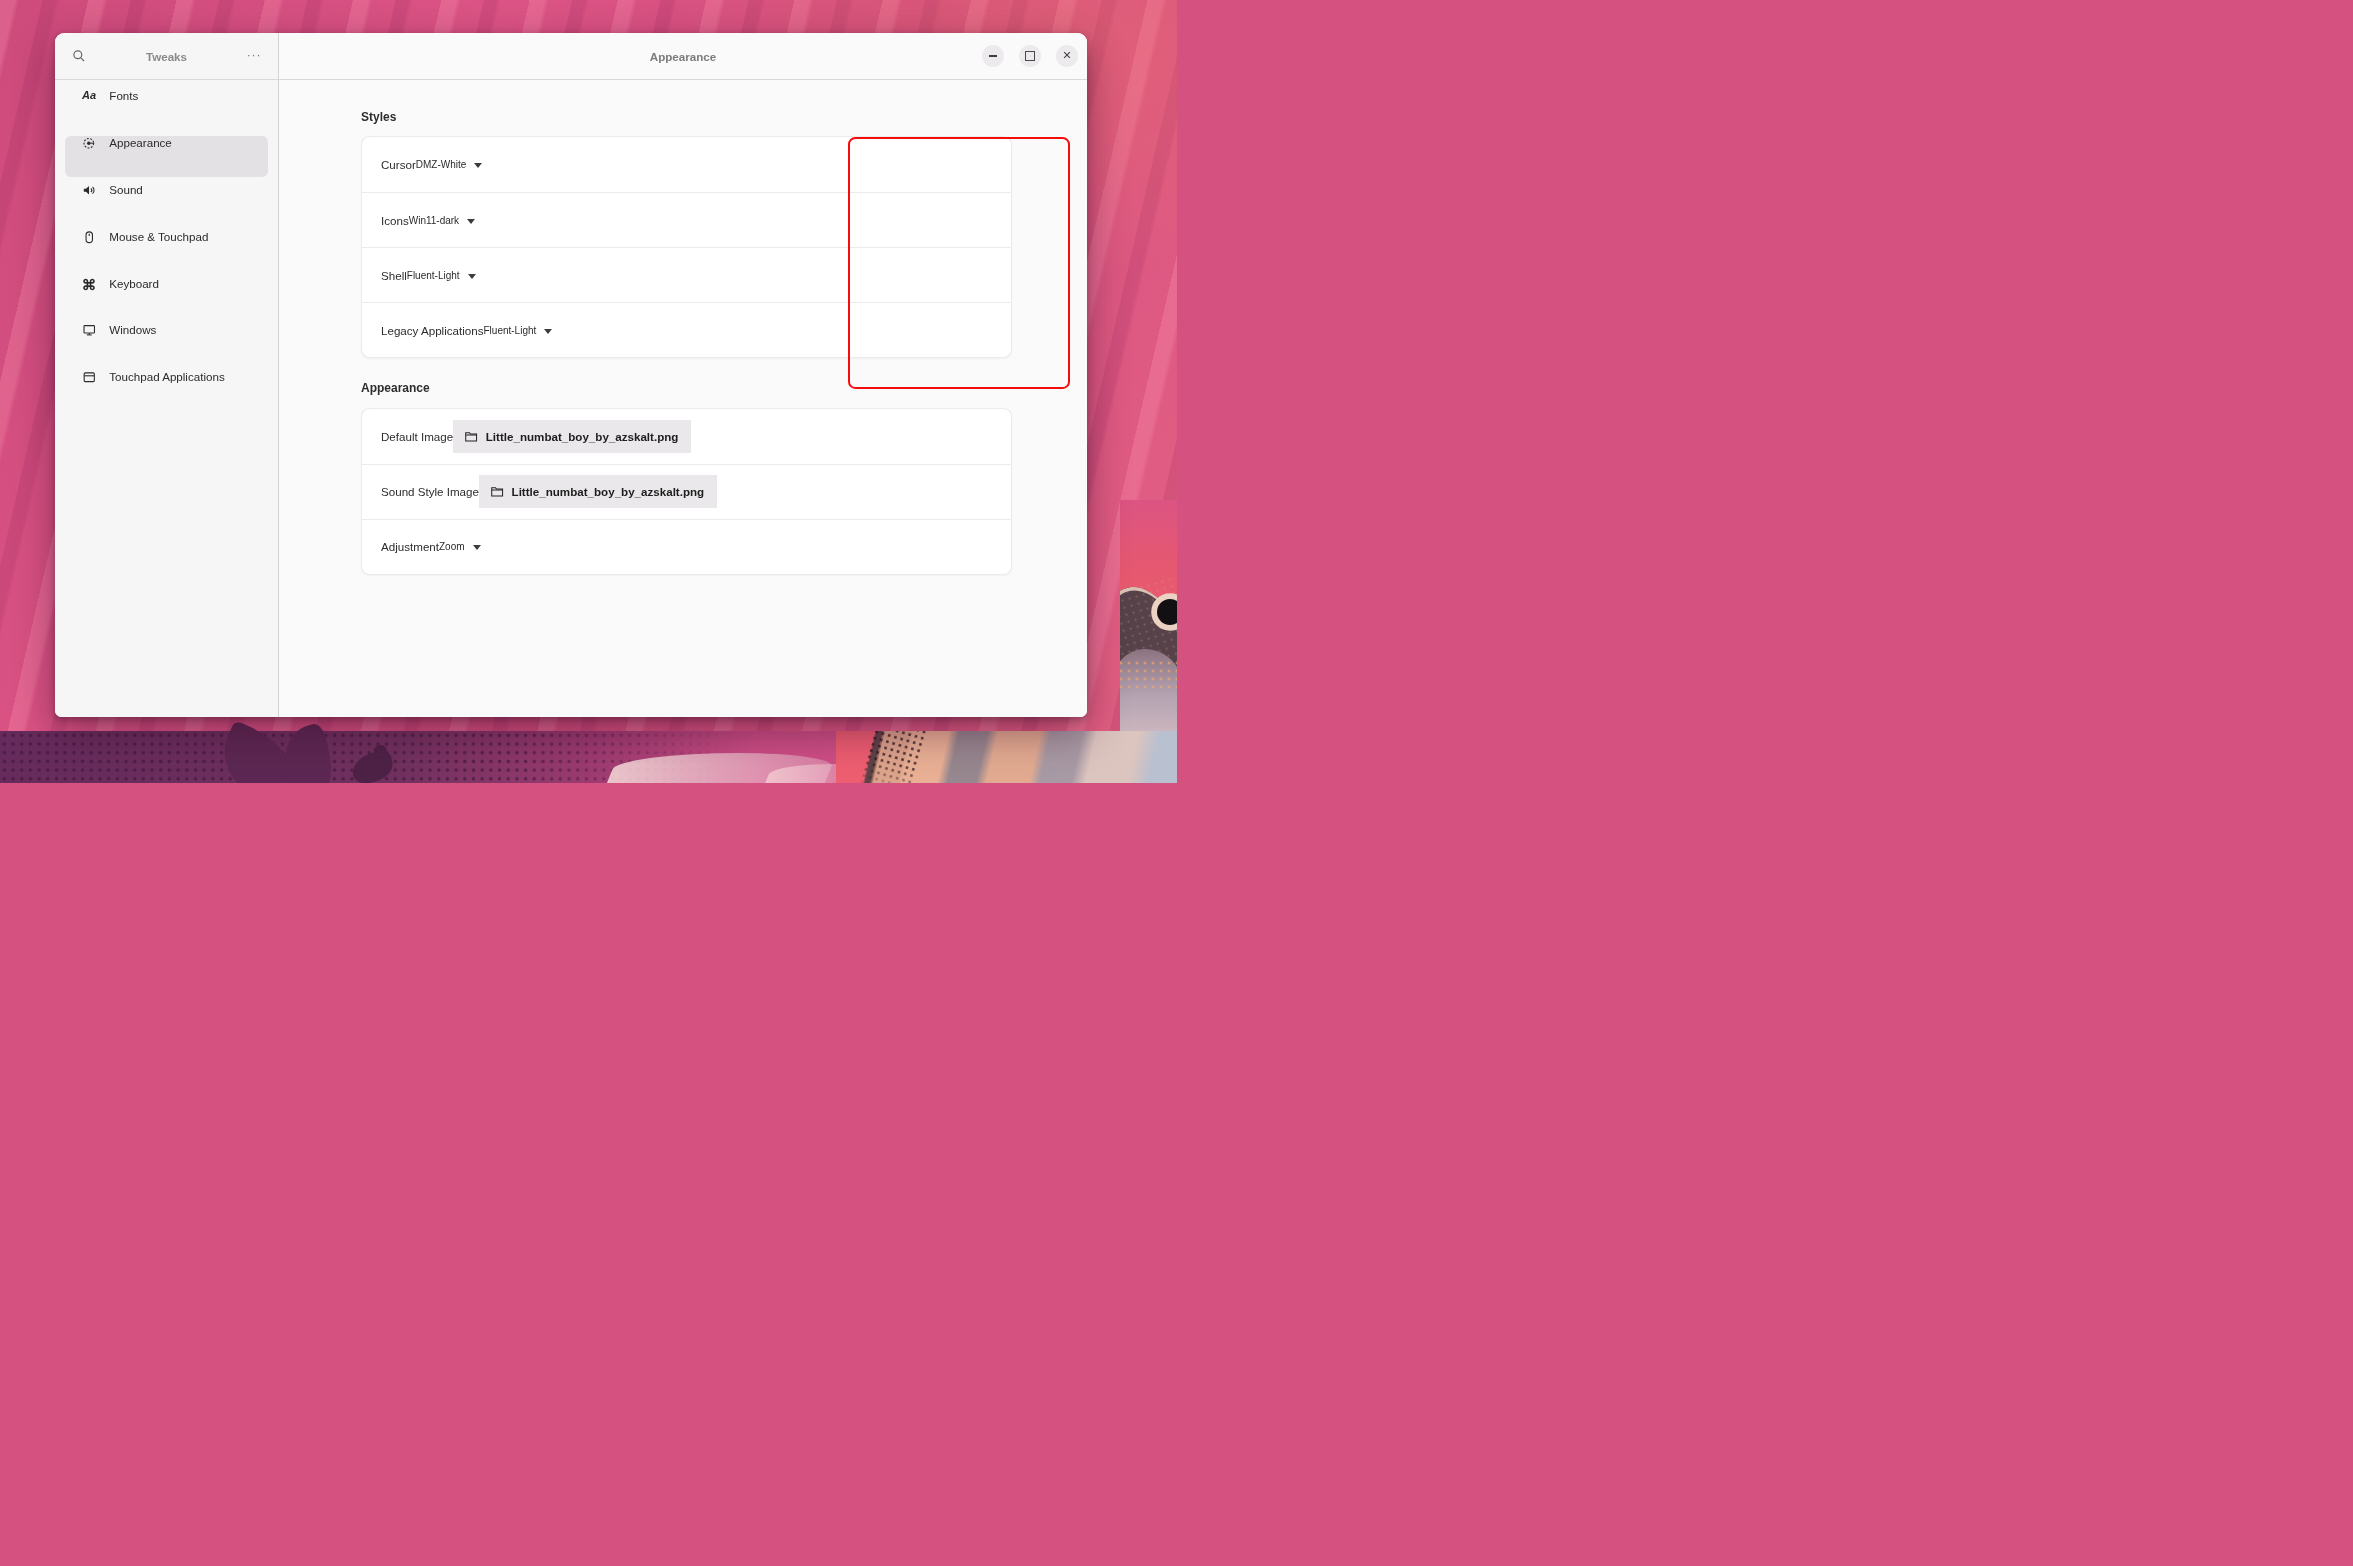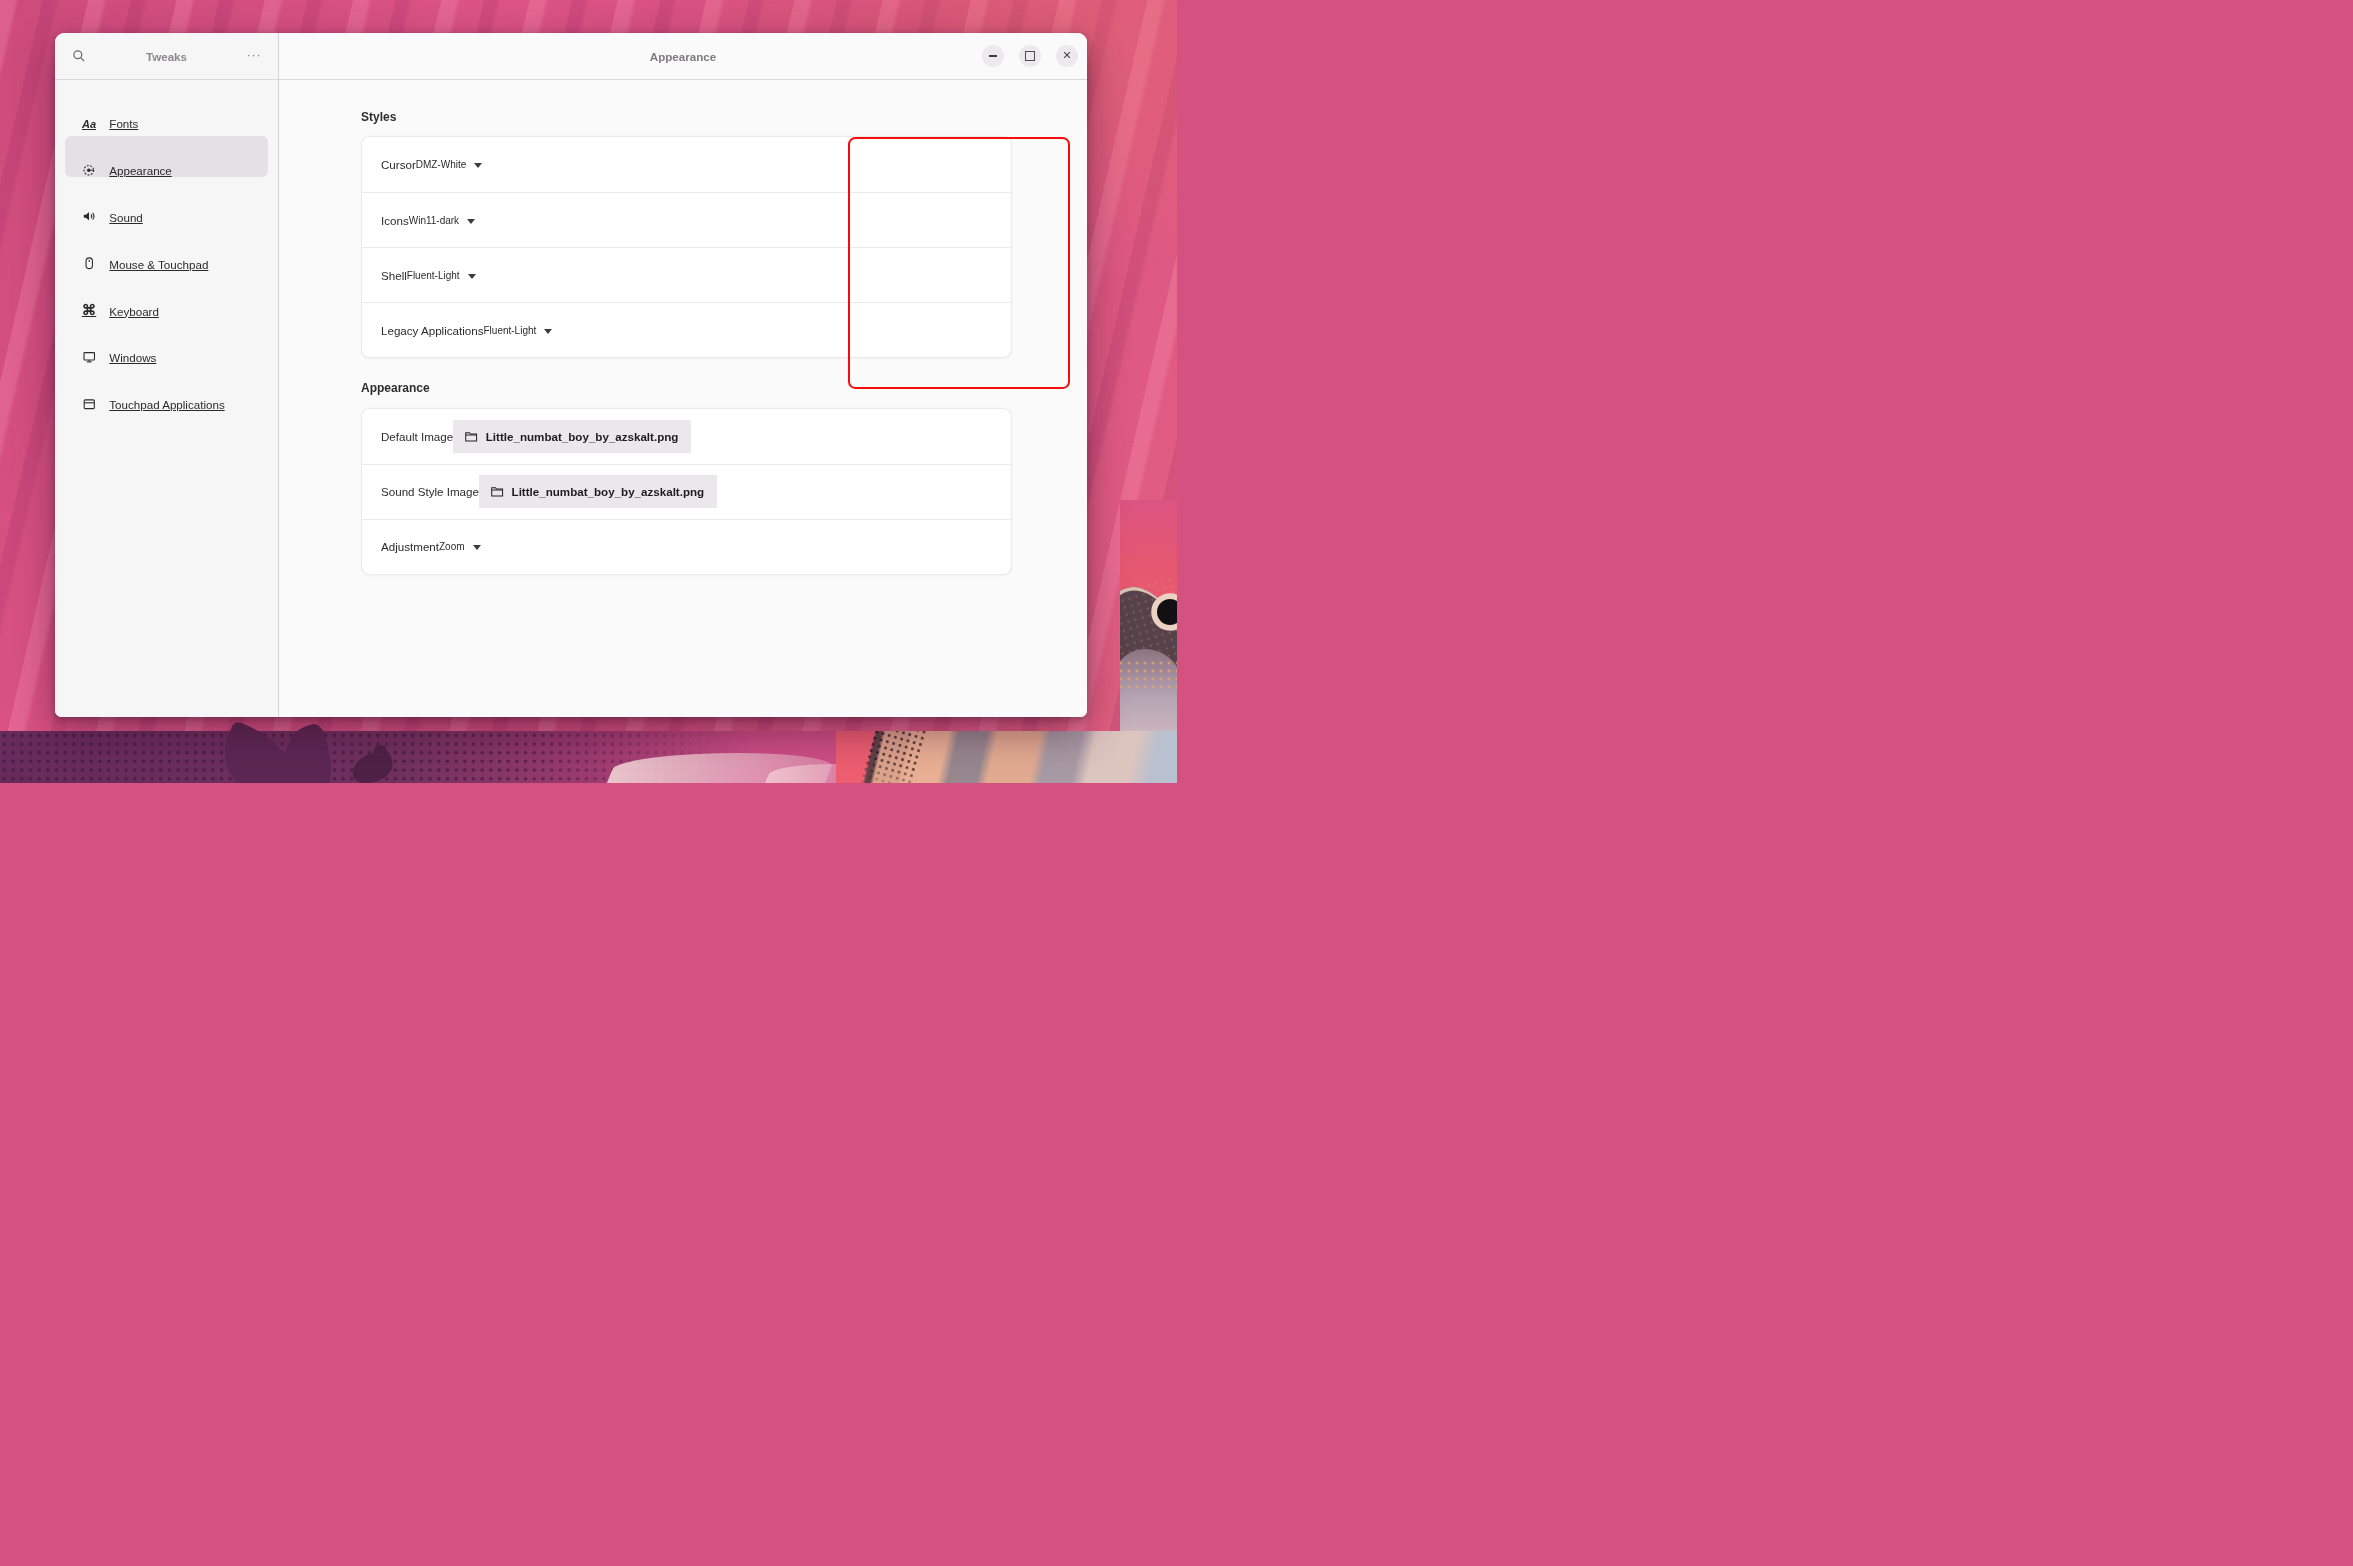--- a/index.html
+++ b/index.html
@@ -68,22 +68,22 @@
 
   
   .sidebar{width:223px;flex:0 0 223px;background:#f7f6f7;border-right:0.7px solid #d6d3d6;
     display:flex;flex-direction:column;}
   .sidebar-header{height:46px;flex:0 0 46px;display:flex;align-items:center;
     border-bottom:0.7px solid #dbd8db;padding:0 16px;}
   .sidebar-title{flex:1;text-align:center;font-weight:bold;font-size:11.6px;color:#8b898b;}
   .icon-btn{color:#5f5d5f;display:flex;align-items:center;justify-content:center;width:16px;}
   .menu-dots{font-size:12.3px;color:#7a787a;letter-spacing:0.7px;line-height:7.3px;}
   .side-list{padding:9.4px 10px;}
-  .side-item{height:41px;margin-bottom:5.8px;display:flex;align-items:flex-end;gap:12.3px;
-    padding:0 0 0 16px;border-radius:5.8px;font-size:11.6px;color:#2b2b2b;text-decoration:underline;}
+  .side-item{height:41px;margin-bottom:5.8px;display:flex;align-items:flex-start;gap:12.3px;
+    padding:0 0 0 16px;border-radius:5.8px;font-size:11.6px;color:#2b2b2b;}
   .side-item.selected{background:#e3e1e3;}
   .side-item .glyph-icon{width:16px;display:flex;justify-content:center;font-weight:bold;color:#2b2b2b;}
   .side-item svg{display:block;}
   .aa-glyph{font-size:11px;font-weight:bold;font-style:italic;}
   .cmd-glyph{font-size:14.5px;font-weight:normal;}
 
   
   .main{flex:1;display:flex;flex-direction:column;background:#fbfafb;position:relative;}
   .main-header{height:46px;flex:0 0 46px;position:relative;display:flex;align-items:center;
     justify-content:center;border-bottom:0.7px solid #dbd8db;}

